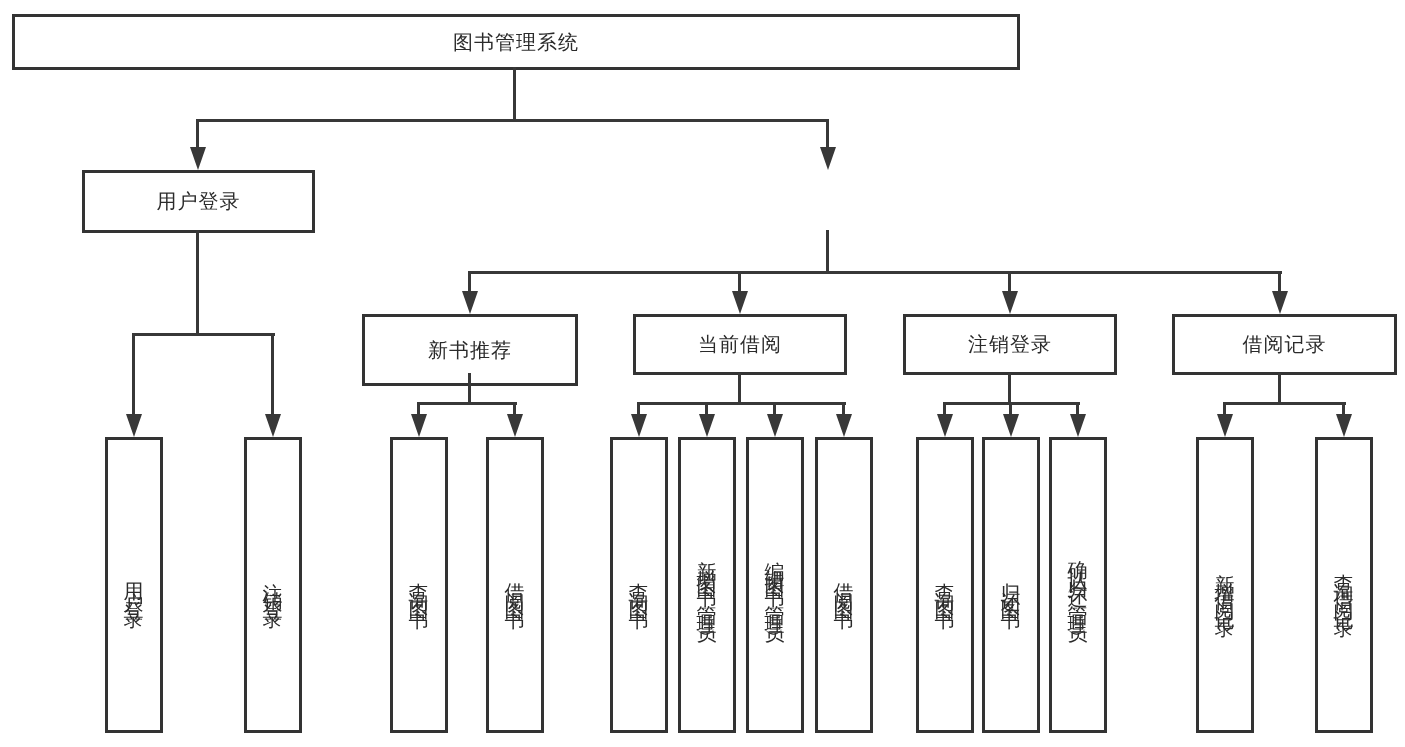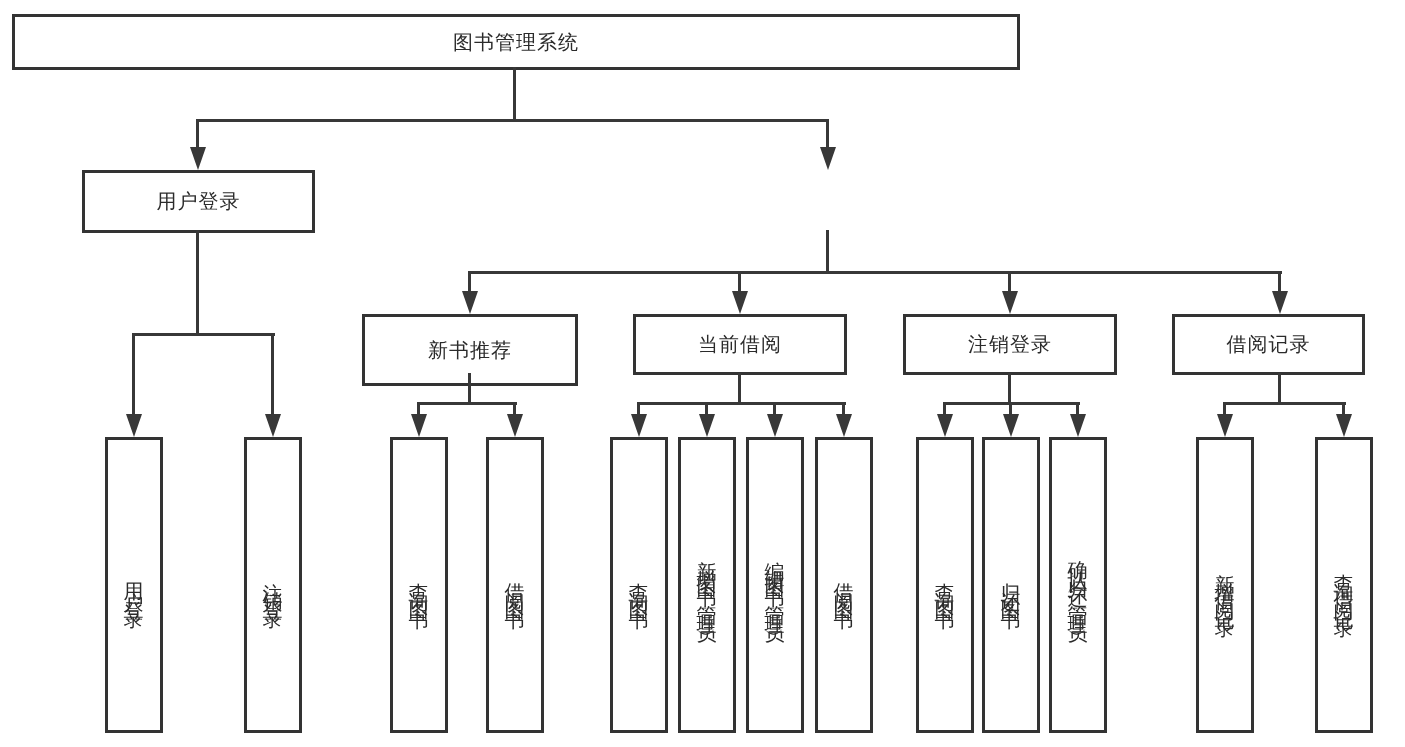--- a/index.html
+++ b/index.html
@@ -86,21 +86,21 @@
     <div class="ar" style="left:732px;top:291px;"></div>
     <div class="v" style="left:1008px;top:271px;height:22px;"></div>
     <div class="ar" style="left:1002px;top:291px;"></div>
     <div class="v" style="left:1278px;top:271px;height:22px;"></div>
     <div class="ar" style="left:1272px;top:291px;"></div>
   </div>
 
   <div class="box" style="left:362px;top:314px;width:216px;height:72px;">新书推荐</div>
   <div class="box" style="left:633px;top:314px;width:214px;height:61px;">当前借阅</div>
   <div class="box" style="left:903px;top:314px;width:214px;height:61px;">注销登录</div>
-  <div class="box" style="left:1172px;top:314px;width:193px;height:61px;">借阅记录</div>
+  <div class="box" style="left:1172px;top:314px;width:225px;height:61px;">借阅记录</div>
 
   <div>
     <div class="v" style="left:468px;top:373px;height:32px;"></div>
     <div class="h" style="left:417px;top:402px;width:100px;"></div>
     <div class="v" style="left:417px;top:402px;height:14px;"></div>
     <div class="ar" style="left:411px;top:414px;"></div>
     <div class="v" style="left:513px;top:402px;height:14px;"></div>
     <div class="ar" style="left:507px;top:414px;"></div>
   </div>
 

